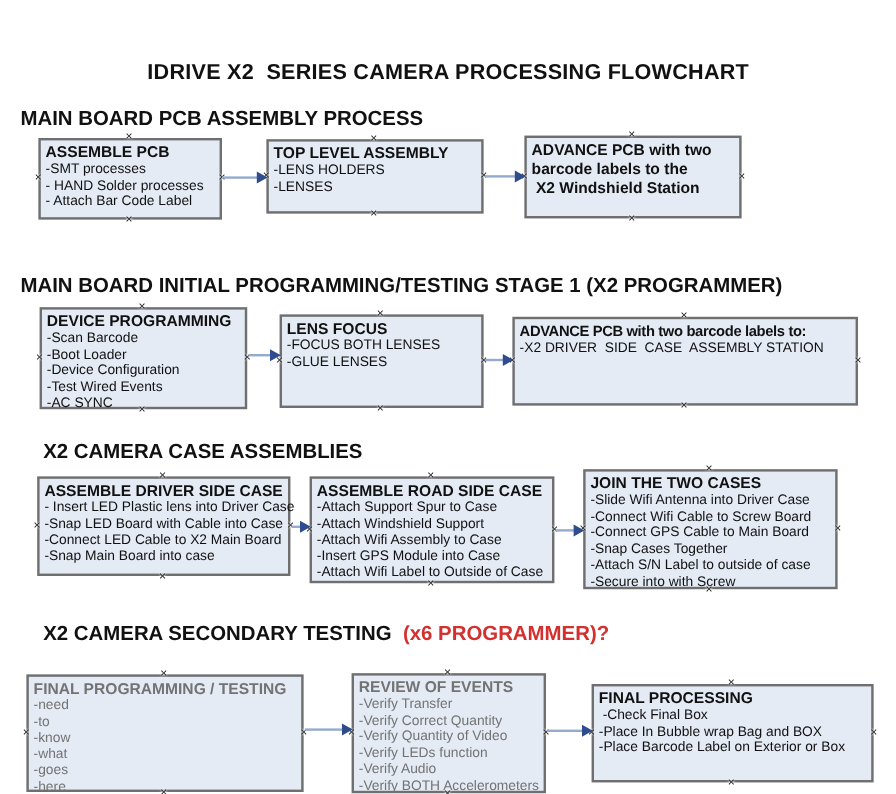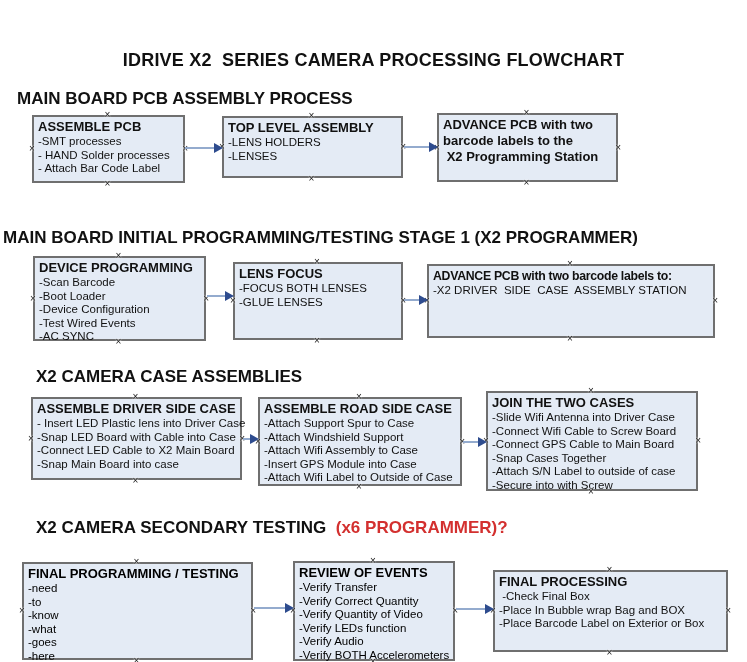--- a/index.html
+++ b/index.html
@@ -11,33 +11,33 @@
   .canvas { position:absolute; left:0; top:0; width:747px; height:662px;margin-top:29px; }
 
   .page-title {
     position:absolute; left:0; top:21px; width:747px; text-align:center;
     font-size:18px; font-weight:bold; white-space:pre; letter-spacing:0.2px;
   }
   .sec-header {
     position:absolute; font-size:17px; font-weight:bold; white-space:pre;
   }
   #sh1 { left:17px; top:60px; }
-  #sh2 { left:3px; top:199px; }
+  #sh2 { left:17px; top:199px; }
   #sh3 { left:36px; top:338px; }
   #sh4 { left:36px; top:489px;text-align:center; }
   .sec-header .red { color:#d3302f; }
 
   .node {
     position:absolute; background:#e4ebf5; border:2px solid #6f6f6f;
     box-sizing:border-box; padding:2px 3px 2px 4px;
   }
   .box-title { font-size:13px; font-weight:bold; line-height:16px; white-space:pre-wrap; }
   .box-title.tight { font-size:12.3px; letter-spacing:-0.3px; white-space:pre; }
   .box-line { font-size:11.5px; line-height:13.5px; white-space:pre; }
-  .red-node .box-title, .red-node .box-line { color:#000000; }
+  .red-node .box-title, .red-node .box-line { color:#737373; }
 
   .handle {
     position:absolute; font-size:10px; line-height:9px; color:#1a1a1a;
     text-shadow:0 0 2px #fff, 0 0 2px #fff; pointer-events:none; font-weight:normal;
   }
   .h-t { top:-7px;  left:50%; margin-left:-4px; }
   .h-b { bottom:-7px; left:50%; margin-left:-4px; }
   .h-l { left:-5px; top:50%; margin-top:-5px; }
   .h-r { right:-5px; top:50%; margin-top:-5px; }
 
@@ -82,21 +82,21 @@
         <div class="box-line">-LENSES</div>
       </div>
   <span class="handle h-t">×</span>
       <span class="handle h-b">×</span>
       <span class="handle h-l">×</span>
       <span class="handle h-r">×</span>
     </div>
   <div class="node" style="left:437px;top:84px;width:181px;height:69px">
     <div class="box-title">ADVANCE PCB with two
 barcode labels to the
- X2 Programming Station</div>
+ X2 Windshield Station</div>
     <div class="box-lines"></div>
   <span class="handle h-t">×</span>
       <span class="handle h-b">×</span>
       <span class="handle h-l">×</span>
       <span class="handle h-r">×</span>
     </div>
 
   <div class="node" style="left:33px;top:227px;width:173px;height:85px">
     <div class="box-title">DEVICE PROGRAMMING</div>
     <div class="box-lines">

